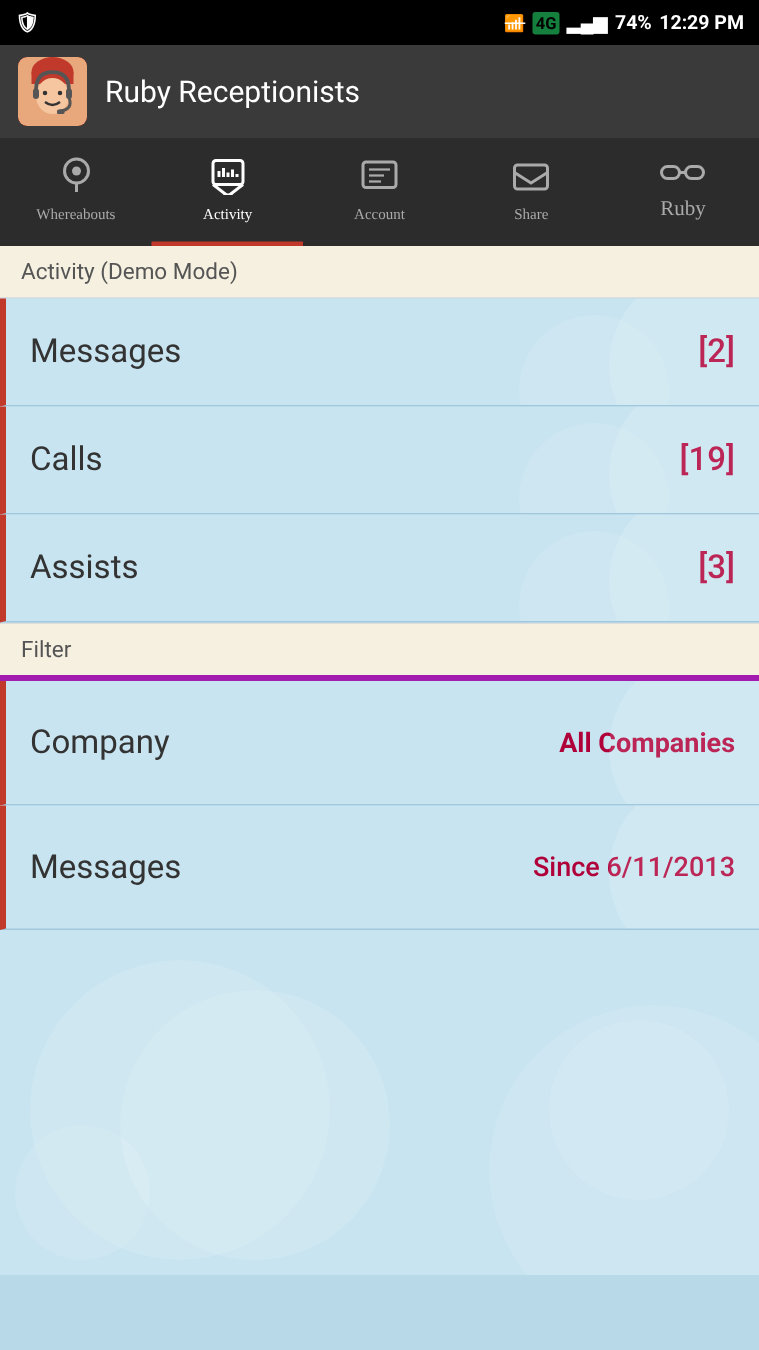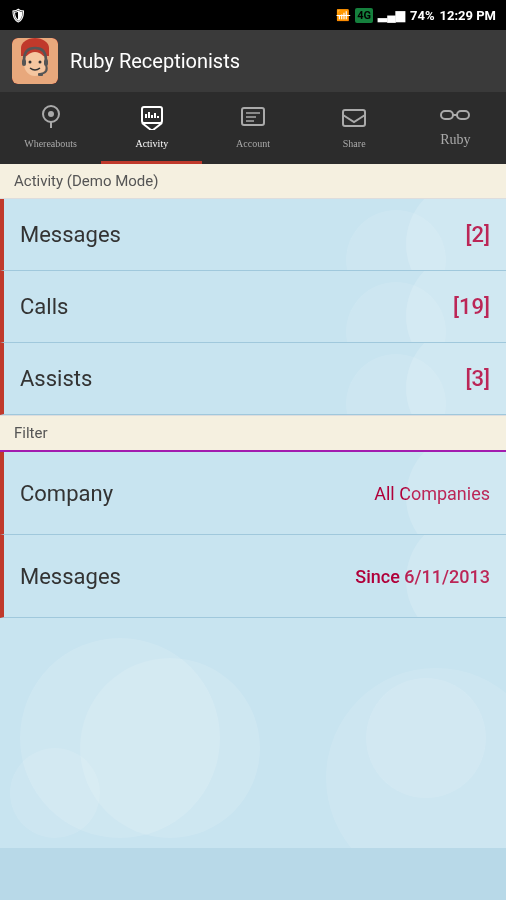--- a/index.html
+++ b/index.html
@@ -146,21 +146,21 @@
       font-weight: 500;
     }
 
     
     .filter-header {
       background: #f5f0e0;
       padding: 8px 14px;
       font-size: 15px;
       color: #555;
       border-top: 1px solid #ddd;
-      border-bottom: 2px solid #a21caf;
+      border-bottom: 4px solid #a21caf;
     }
 
     
     .decorative-section {
       position: relative;
       background: #c8e4f0;
       height: 83px;
       border-bottom: 1px solid #a0c8dc;
       border-left: 4px solid #c0392b;
       display: flex;
@@ -177,21 +177,21 @@
       top: -20px;
       width: 130px;
       height: 130px;
       border-radius: 50%;
       background: rgba(255,255,255,0.15);
       pointer-events: none;
     }
     .company-value {
       font-size: 18px;
       color: #b0003a;
-      font-weight: 400;
+      font-weight: 700;
     }
     .timeframe-value {
       font-size: 18px;
       color: #b0003a;
       font-weight: 500;
     }
 
     
     #bottom-filler {
       background: #c8e4f0;

